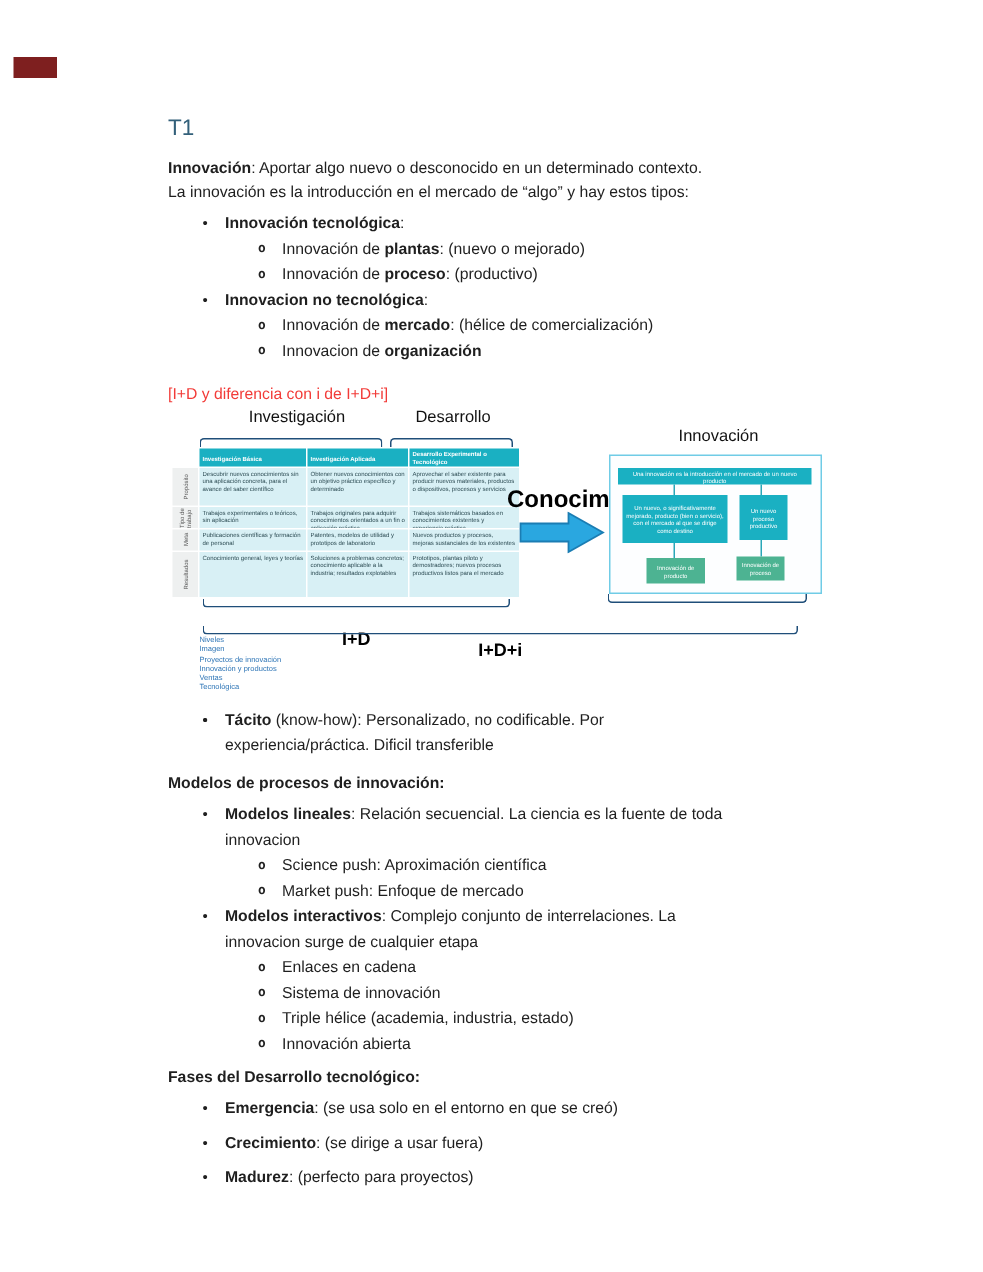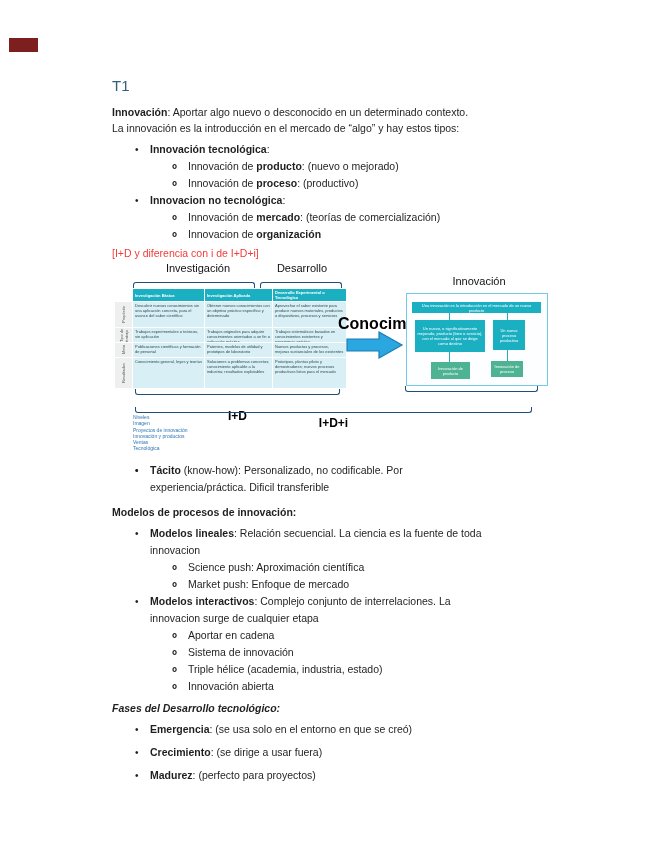--- a/index.html
+++ b/index.html
@@ -8,23 +8,23 @@
   .red-marker{position:absolute;left:9px;top:38px;width:29px;height:14px;background:#7e1f1f;}
   h1.title{margin:76px 0 0 112px;font-size:15px;line-height:19px;font-weight:500;color:#33607a;}
   .tx{margin-left:112px;margin-right:108px;}
   p.intro{margin-top:9px;margin-bottom:0;font-size:10.5px;line-height:16px;}
   .list{margin-top:5px;}
   .li{position:relative;padding-left:38px;line-height:17px;font-size:10.5px;}
   .li.l2{padding-left:76px;}
   .li .mark{position:absolute;left:23px;font-size:10px;}
   .li.l2 .mark{left:60px;font-family:"DejaVu Sans Mono",monospace;font-size:8.5px;font-weight:bold;}
   .sp .li{margin-bottom:6px;}
-  p.rednote{margin:3px 0 0 112px;font-size:10.5px;line-height:15px;color:#f23b38;}
+  p.rednote{margin:13px 0 0 112px;font-size:10.5px;line-height:15px;color:#f23b38;}
   p.h{margin:9px 0 0 112px;font-size:10.5px;line-height:15px;font-weight:bold;}
-  p.h.fases{margin-top:6px;font-style:italic;}
+  p.h.fases{margin-top:6px;}
 
   
   .diagram{position:relative;width:655px;height:196px;margin-top:0;}
   .dg-label{position:absolute;font-size:11px;text-align:center;color:#111;}
   .inv{left:138px;top:1px;width:120px;}
   .des{left:258px;top:1px;width:88px;}
   .innv{left:424px;top:14px;width:110px;}
   .dg-bold{position:absolute;font-weight:bold;text-align:center;color:#000;}
   .idl{left:135px;top:148px;width:205px;font-size:12px;}
   .idil{left:135px;top:155px;width:397px;font-size:12px;}
@@ -77,24 +77,24 @@
 
 <div class="page">
   <div class="red-marker"></div>
 
   <h1 class="title">T1</h1>
 
   <p class="tx intro"><b>Innovación</b><span>: Aportar algo nuevo o desconocido en un determinado contexto. La innovación es la introducción en el mercado de “algo” y hay estos tipos:</span></p>
 
   <div class="tx list">
       <div class="li l1"><span class="mark">•</span><span><b>Innovación tecnológica</b><span>:</span></span></div>
-      <div class="li l2"><span class="mark">o</span><span><span>Innovación de </span><b>producto</b><span>: (nuevo o mejorado)</span></span></div>
+      <div class="li l2"><span class="mark">o</span><span><span>Innovación de </span><b>plantas</b><span>: (nuevo o mejorado)</span></span></div>
       <div class="li l2"><span class="mark">o</span><span><span>Innovación de </span><b>proceso</b><span>: (productivo)</span></span></div>
       <div class="li l1"><span class="mark">•</span><span><b>Innovacion no tecnológica</b><span>:</span></span></div>
-      <div class="li l2"><span class="mark">o</span><span><span>Innovación de </span><b>mercado</b><span>: (teorías de comercialización)</span></span></div>
+      <div class="li l2"><span class="mark">o</span><span><span>Innovación de </span><b>mercado</b><span>: (hélice de comercialización)</span></span></div>
       <div class="li l2"><span class="mark">o</span><span><span>Innovacion de </span><b>organización</b></span></div>
     </div>
 
   <p class="rednote">[I+D y diferencia con i de I+D+i]</p>
 
   <div class="diagram">
     <div class="dg-label inv">Investigación</div>
     <div class="dg-label des">Desarrollo</div>
     <div class="brk top b1"></div>
     <div class="brk top b2"></div>
@@ -159,21 +159,21 @@
       <div class="li l1"><span class="mark">•</span></div>
       <div class="li l1"><span class="mark">•</span><span><b>Tácito</b><span> (know-how): Personalizado, no codificable. Por experiencia/práctica. Dificil transferible</span></span></div>
     </div>
 
   <p class="h">Modelos de procesos de innovación:</p>
   <div class="tx list">
       <div class="li l1"><span class="mark">•</span><span><b>Modelos lineales</b><span>: Relación secuencial. La ciencia es la fuente de toda innovacion</span></span></div>
       <div class="li l2"><span class="mark">o</span><span><span>Science push: Aproximación científica</span></span></div>
       <div class="li l2"><span class="mark">o</span><span><span>Market push: Enfoque de mercado</span></span></div>
       <div class="li l1"><span class="mark">•</span><span><b>Modelos interactivos</b><span>: Complejo conjunto de interrelaciones. La innovacion surge de cualquier etapa</span></span></div>
-      <div class="li l2"><span class="mark">o</span><span><span>Aportar en cadena</span></span></div>
+      <div class="li l2"><span class="mark">o</span><span><span>Enlaces en cadena</span></span></div>
       <div class="li l2"><span class="mark">o</span><span><span>Sistema de innovación</span></span></div>
       <div class="li l2"><span class="mark">o</span><span><span>Triple hélice (academia, industria, estado)</span></span></div>
       <div class="li l2"><span class="mark">o</span><span><span>Innovación abierta</span></span></div>
     </div>
 
   <p class="h fases">Fases del Desarrollo tecnológico:</p>
   <div class="tx list sp">
       <div class="li l1"><span class="mark">•</span><span><b>Emergencia</b><span>: (se usa solo en el entorno en que se creó)</span></span></div>
       <div class="li l1"><span class="mark">•</span><span><b>Crecimiento</b><span>: (se dirige a usar fuera)</span></span></div>
       <div class="li l1"><span class="mark">•</span><span><b>Madurez</b><span>: (perfecto para proyectos)</span></span></div>

